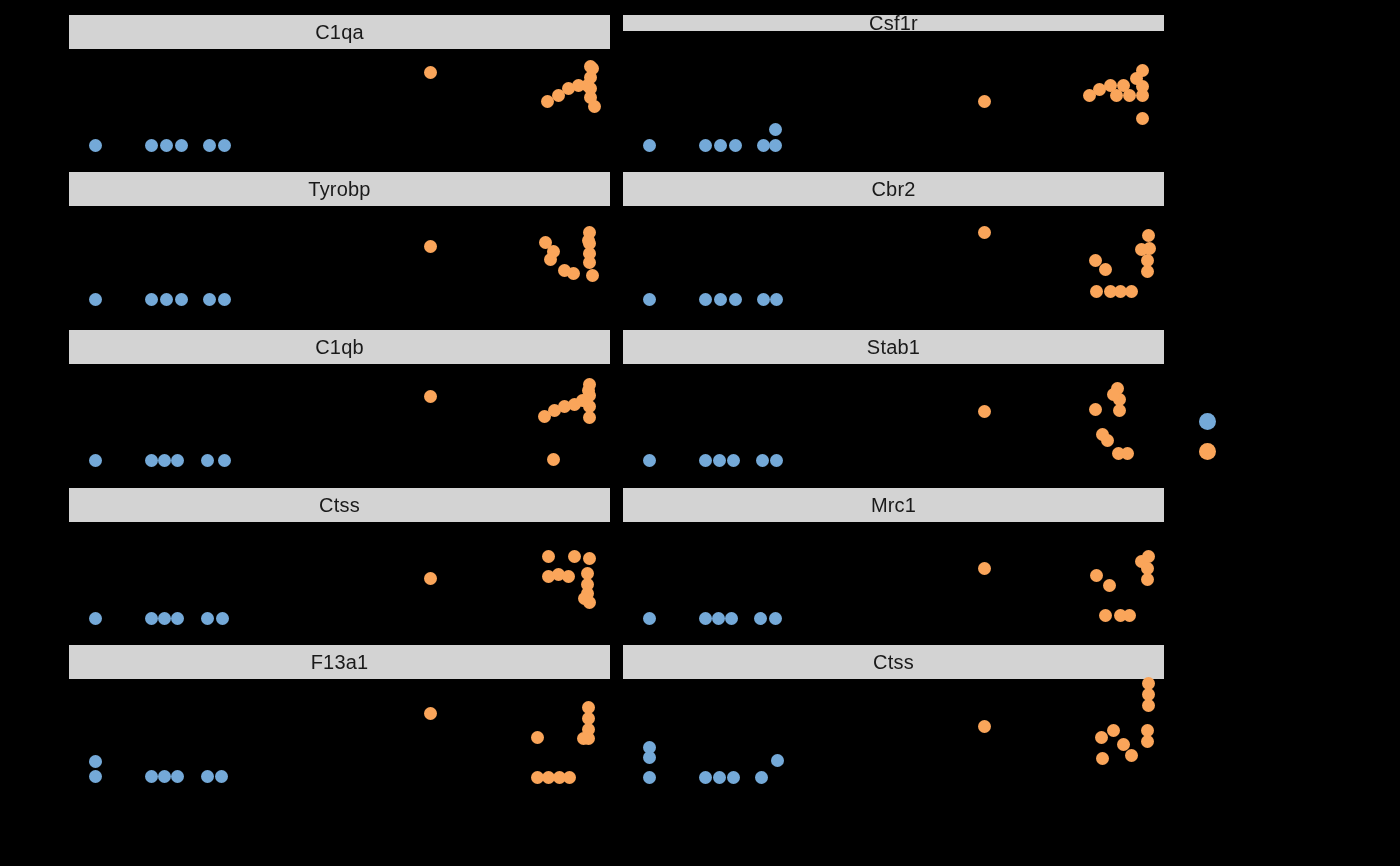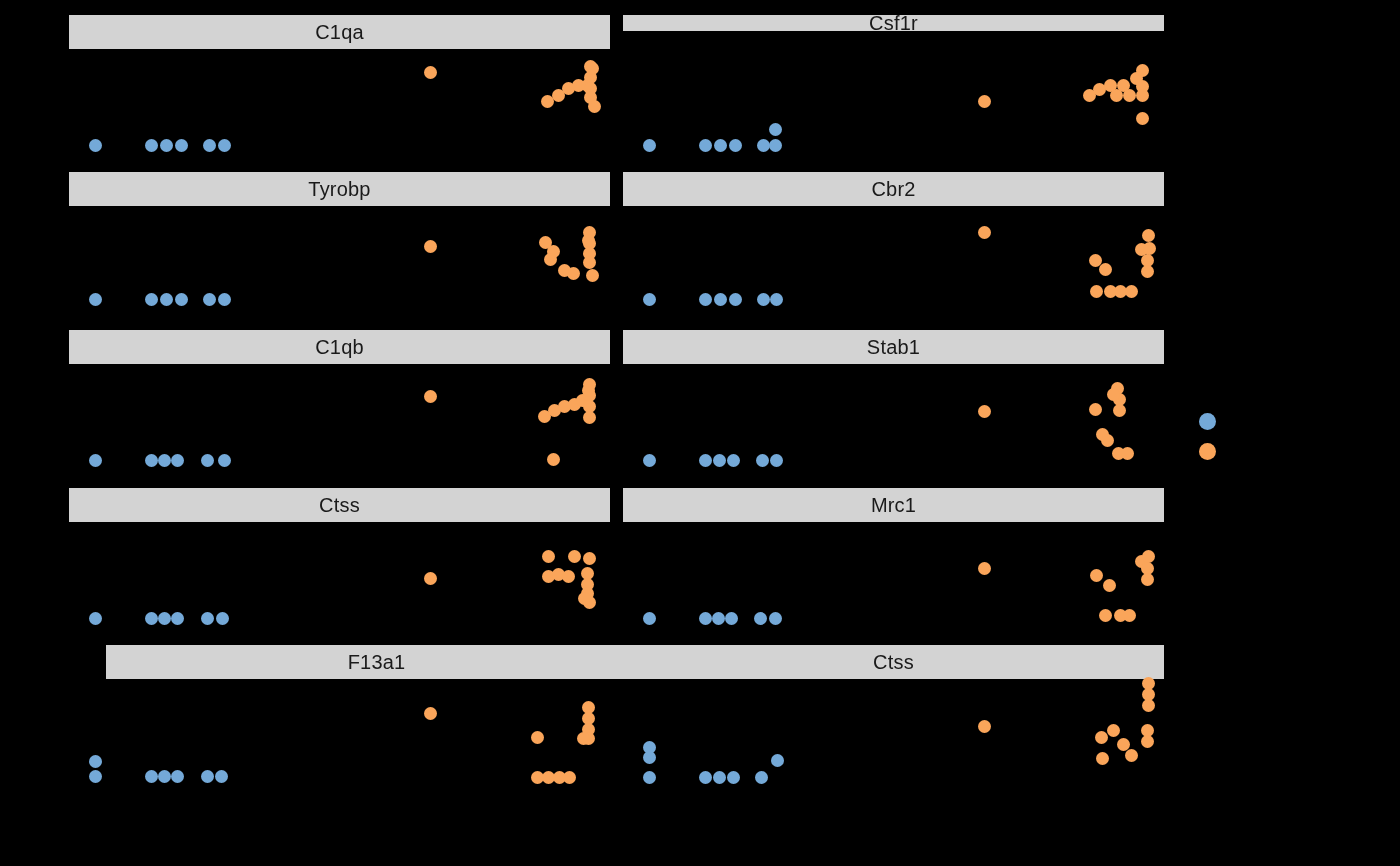--- a/index.html
+++ b/index.html
@@ -219,21 +219,21 @@
           <div class="pt orange" style="left: 511.5px; top: 32.54px; width: 13px; height: 13px;"></div>
           <div class="pt orange" style="left: 518.5px; top: 27.66px; width: 13px; height: 13px;"></div>
           <div class="pt orange" style="left: 517.5px; top: 39.86px; width: 13px; height: 13px;"></div>
           <div class="pt orange" style="left: 517.5px; top: 50.84px; width: 13px; height: 13px;"></div>
           <div class="pt orange" style="left: 475.5px; top: 87.44px; width: 13px; height: 13px;"></div>
           <div class="pt orange" style="left: 490.5px; top: 87.44px; width: 13px; height: 13px;"></div>
           <div class="pt orange" style="left: 499.5px; top: 87.44px; width: 13px; height: 13px;"></div>
         </div>
       </div>
       <div class="facet" style="left: 0px; top: 0px;">
-        <div class="strip" style="left: 69px; top: 645px; width: 541px; height: 34px; margin-left: 37px;">
+        <div class="strip" style="left: 69px; top: 645px; width: 541px; height: 34px;">
           <span class="strip-label">F13a1</span>
         </div>
         <div class="plotarea" style="left: 69px; top: 679px; width: 541px; height: 122px;">
           <div class="pt blue" style="left: 19.5px; top: 76.46px; width: 13px; height: 13px;"></div>
           <div class="pt blue" style="left: 19.5px; top: 91.1px; width: 13px; height: 13px;"></div>
           <div class="pt blue" style="left: 75.5px; top: 91.1px; width: 13px; height: 13px;"></div>
           <div class="pt blue" style="left: 88.5px; top: 91.1px; width: 13px; height: 13px;"></div>
           <div class="pt blue" style="left: 101.5px; top: 91.1px; width: 13px; height: 13px;"></div>
           <div class="pt blue" style="left: 131.5px; top: 91.1px; width: 13px; height: 13px;"></div>
           <div class="pt blue" style="left: 145.5px; top: 91.1px; width: 13px; height: 13px;"></div>

